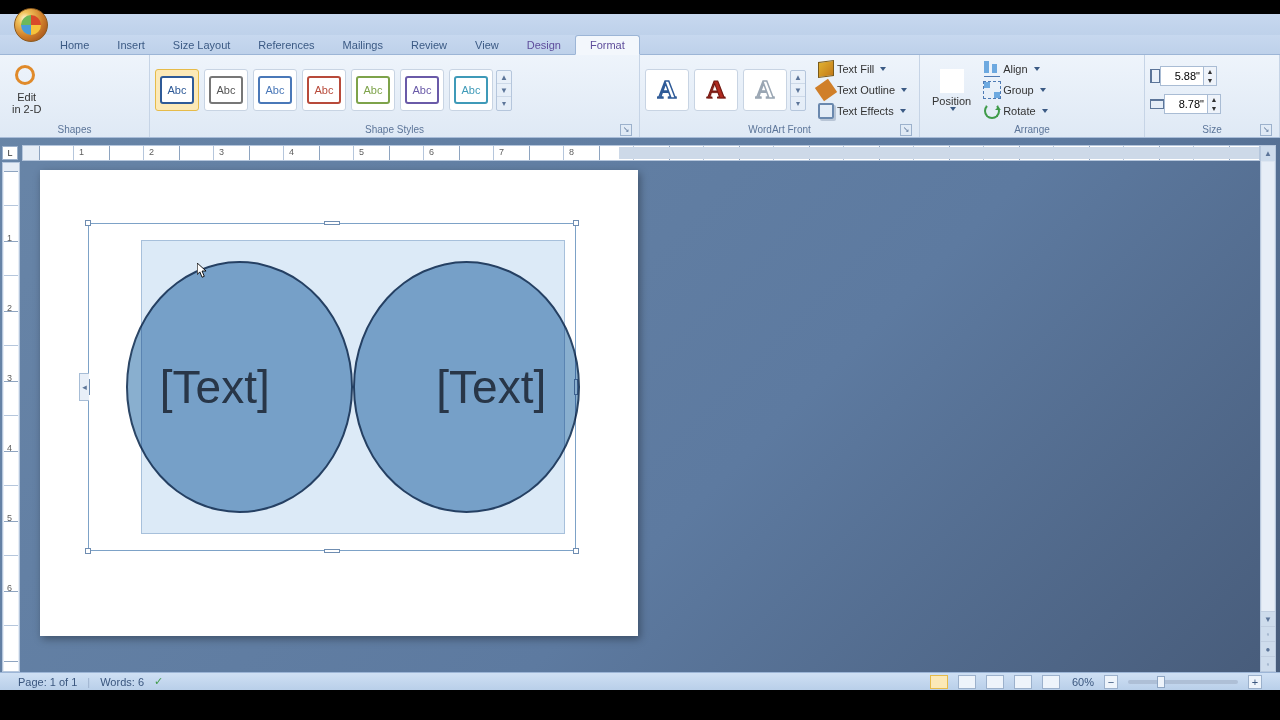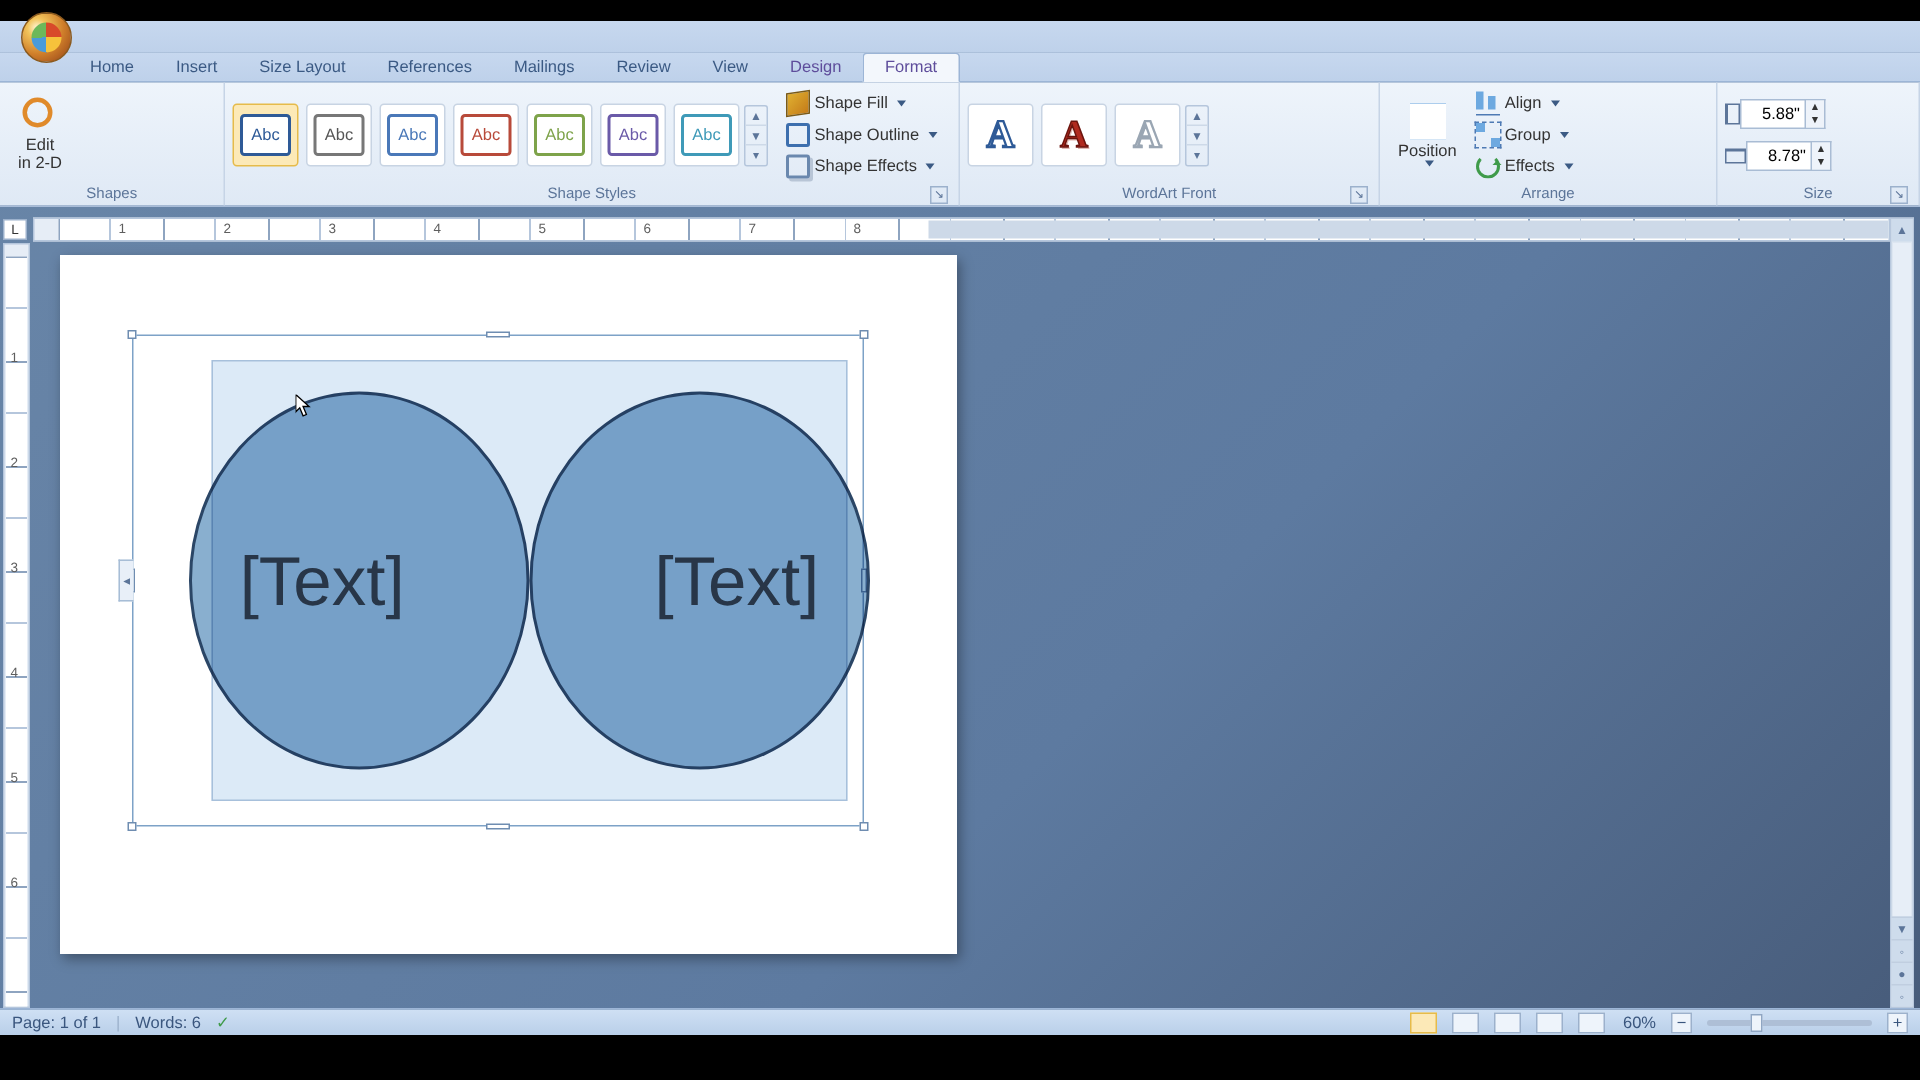--- a/index.html
+++ b/index.html
@@ -133,21 +133,21 @@
   .vscroll{position:absolute;right:4px;top:145px;bottom:48px;width:16px;background:#dde6f1;
            border:1px solid #b8c8dd;}
   .vscroll .btn{height:15px;background:#cedcec;text-align:center;font-size:8px;line-height:15px;color:#5c7599;}
   .vscroll .track{position:absolute;top:16px;bottom:54px;left:1px;right:1px;background:#e7eef7;}
   .vscroll .below{position:absolute;bottom:0;left:0;right:0;}
   .vscroll .below .btn{border-top:1px solid #c0cee0;}
 
   
   .statusbar{position:absolute;left:0;right:0;bottom:30px;height:18px;
              background:linear-gradient(#cfe0f4,#b9cfe9);border-top:1px solid #9cb5d6;
-             display:flex;align-items:center;font-size:11px;color:#3a567e;padding:0 8px;gap:10px;}
+             display:flex;align-items:center;font-size:11px;color:#3a567e;padding:0 18px;gap:10px;}
   .statusbar .spacer{flex:1;}
   .view-btn{width:18px;height:14px;border:1px solid #9cb1cc;background:#eef4fb;}
   .view-btn.active{background:#fce9b7;border-color:#e6bb4a;}
   .zoom-track{width:110px;height:4px;background:#aebfd6;position:relative;border-radius:2px;}
   .zoom-thumb{position:absolute;top:-4px;width:8px;height:12px;background:#eef4fb;border:1px solid #8fa6c3;}
   .zoom-btn{width:14px;height:14px;border:1px solid #9cb1cc;background:#eef4fb;text-align:center;line-height:12px;}
 
   
   .icn-ring{width:20px;height:20px;border:3px solid #e08a2a;border-radius:50%;}
   .icn-2squares{position:relative;width:16px;height:16px;}
@@ -237,37 +237,20 @@
           </div>
           <div class="style-item">
             <div class="style-inner" style="background:#ffffff;border:2px solid #3f9ab8;color:#3f9ab8">Abc</div>
           </div>
         </div>
       <div class="gal-scroll">
         <div>▲</div>
         <div>▼</div>
         <div>▾</div>
       </div>
-      <div class="stack" style="margin-left:6px">
-        <div class="small-row">
-          <span class="micn icn-bucket"></span>
-          <span>Shape Fill</span>
-            <span class="dd-tri"></span>
-        </div>
-        <div class="small-row">
-          <span class="micn icn-outline"></span>
-          <span>Shape Outline</span>
-            <span class="dd-tri"></span>
-        </div>
-        <div class="small-row">
-          <span class="micn icn-effects"></span>
-          <span>Shape Effects</span>
-            <span class="dd-tri"></span>
-        </div>
-      </div>
     </div>
     <div class="group-label">
       <span>Shape Styles</span>
       <span class="group-dl">↘</span>
     </div>
   </div>
 
   <div class="group" style="width:280px">
     <div class="group-body">
       <div class="gallery" id="wa-gallery">
@@ -278,20 +261,37 @@
             <span style="color:#b02a1f;-webkit-text-stroke:1px #6a140e;text-shadow:1px 1px 0 #e0b9b3;">A</span>
           </div>
           <div class="wa-item">
             <span style="color:transparent;-webkit-text-stroke:1.5px #9aa6b3;">A</span>
           </div>
         </div>
       <div class="gal-scroll">
         <div>▲</div>
           <div>▼</div>
           <div>▾</div>
+      </div>
+      <div class="stack" style="margin-left:6px">
+        <div class="small-row">
+          <span class="micn icn-bucket"></span>
+          <span>Text Fill</span>
+            <span class="dd-tri"></span>
+        </div>
+        <div class="small-row">
+          <span class="micn icn-pencil"></span>
+          <span>Text Outline</span>
+            <span class="dd-tri"></span>
+        </div>
+        <div class="small-row">
+          <span class="micn icn-effects"></span>
+          <span>Text Effects</span>
+            <span class="dd-tri"></span>
+        </div>
       </div>
     </div>
     <div class="group-label">
       <span>WordArt Front</span>
       <span class="group-dl">↘</span>
     </div>
   </div>
 
   <div class="group" style="width:225px">
     <div class="group-body">
@@ -306,21 +306,21 @@
           <span>Align</span>
             <span class="dd-tri"></span>
         </div>
         <div class="small-row">
           <span class="micn icn-group"></span>
           <span>Group</span>
             <span class="dd-tri"></span>
         </div>
         <div class="small-row">
           <span class="micn icn-rotate"></span>
-          <span>Effects</span>
+          <span>Rotate</span>
             <span class="dd-tri"></span>
         </div>
       </div>
     </div>
     <div class="group-label">Arrange</div>
   </div>
 
   <div class="group" style="flex:1">
     <div class="group-body" style="flex-direction:column;align-items:flex-start;justify-content:center;gap:4px">
       <div class="size-field">

